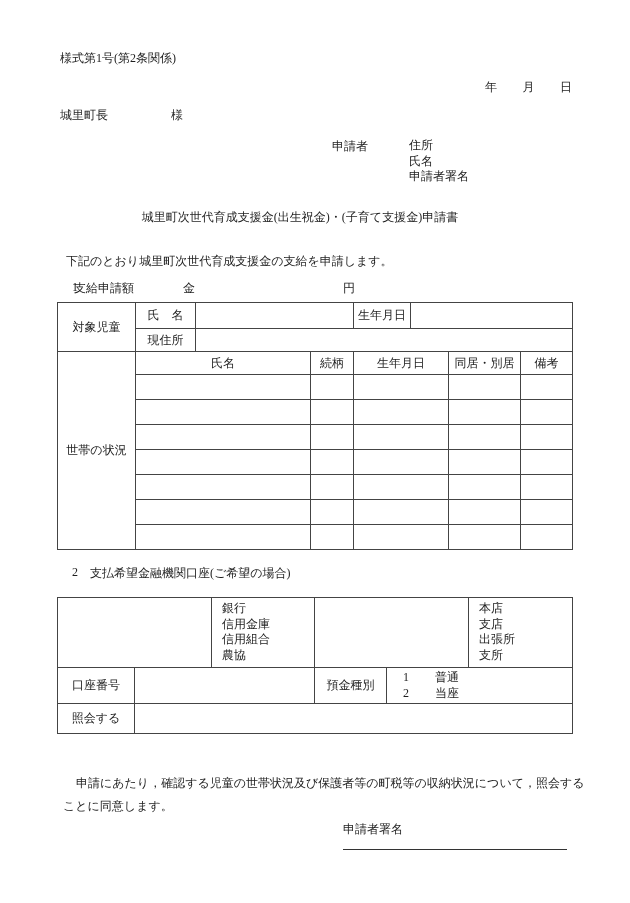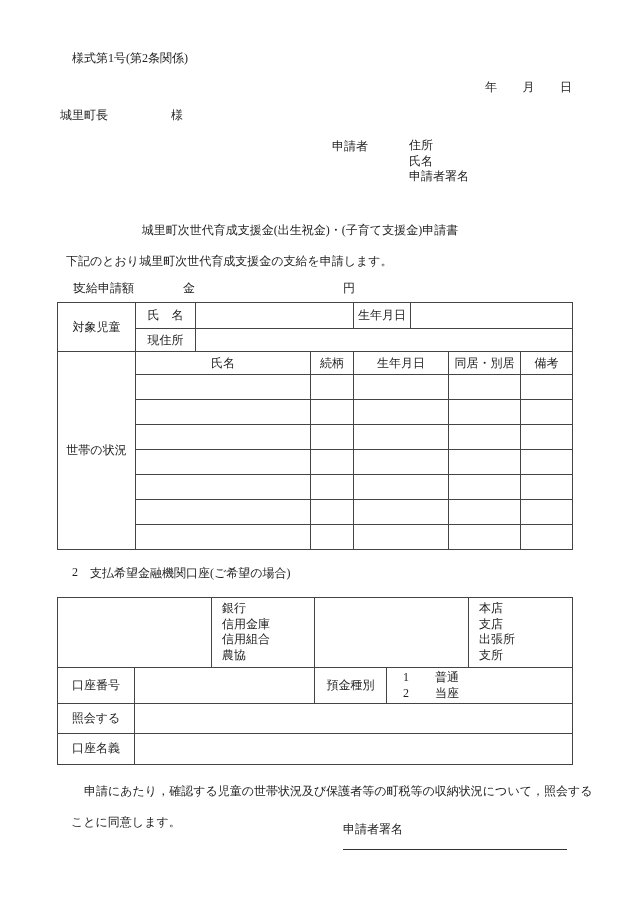--- a/index.html
+++ b/index.html
@@ -27,28 +27,28 @@
     overflow: hidden;
   }
   td.c { text-align: center; }
   td.stack { vertical-align: middle; }
   .stack-inner { padding: 3px 4px 3px 10px; line-height: 15.7px; }
   .fields-col { line-height: 15.5px; margin-left: 29px; }
   .deposit-inner { padding-left: 16px; line-height: 16px; }
   .dep-num { display: inline-block; width: 32px; }
   .date-line { display: flex; justify-content: space-between; }
   .sig-field { border-bottom: 1px solid #333333; padding-bottom: 11px; }
-  .consent p { margin: 12px; white-space: nowrap; }
+  .consent p { margin: 4px; white-space: nowrap; }
 </style>
 </head>
 <body>
 
 <div class="page">
 
-  <div class="abs" style="left:60px; top:50px;margin-left:12px;">様式第1号(第2条関係)</div>
+  <div class="abs" style="left:60px; top:50px;">様式第1号(第2条関係)</div>
 
   <div class="abs date-line" style="left:485px; top:79px; width:87px;">
     <span>年</span>
     <span>月</span>
     <span>日</span>
   </div>
 
   <div class="abs" style="left:60px; top:107px;">
     <span>城里町長</span>
     <span style="margin-left:60px;">様</span>
@@ -56,21 +56,21 @@
 
   <div class="abs" style="left:332px; top:138px; display:flex; gap:12px;">
     <div>申請者</div>
     <div class="fields-col">
       <div>住所</div>
       <div>氏名</div>
       <div>申請者署名</div>
     </div>
   </div>
 
-  <div class="abs" style="left:0; top:222px; width:600px; text-align:center;">城里町次世代育成支援金(出生祝金)・(子育て支援金)申請書</div>
+  <div class="abs" style="left:0; top:209px; width:600px; text-align:center;">城里町次世代育成支援金(出生祝金)・(子育て支援金)申請書</div>
 
   <div class="abs" style="left:66px; top:253px;">下記のとおり城里町次世代育成支援金の支給を申請します。</div>
 
   <div class="abs" style="left:0; top:280px; width:630px; height:16px;">
     <span class="abs" style="left:72px;">1</span>
     <span class="abs" style="left:74px;">支給申請額</span>
     <span class="abs" style="left:183px;">金</span>
     <span class="abs" style="left:343px;">円</span>
   </div>
 
@@ -204,24 +204,20 @@
             <div>
               <span class="dep-num">2</span><span>当座</span>
             </div>
           </div>
         </td>
       </tr>
       <tr style="height:30px;">
         <td class="c">照会する</td>
         <td colspan="5"></td>
       </tr>
-      <tr style="height:31px;">
-        <td class="c">口座名義</td>
-        <td colspan="5"></td>
-      </tr>
     </tbody>
   </table>
 
   <div class="abs consent" style="left:59px; top:770px; width:514px; line-height:18.5px;">
     <p style="text-indent:13px;">申請にあたり，確認する児童の世帯状況及び保護者等の町税等の収納状況について，照会する</p>
     <p>ことに同意します。</p>
   </div>
 
   <div class="abs sig-field" style="left:343px; top:821px; width:224px;">
     <span>申請者署名</span>

